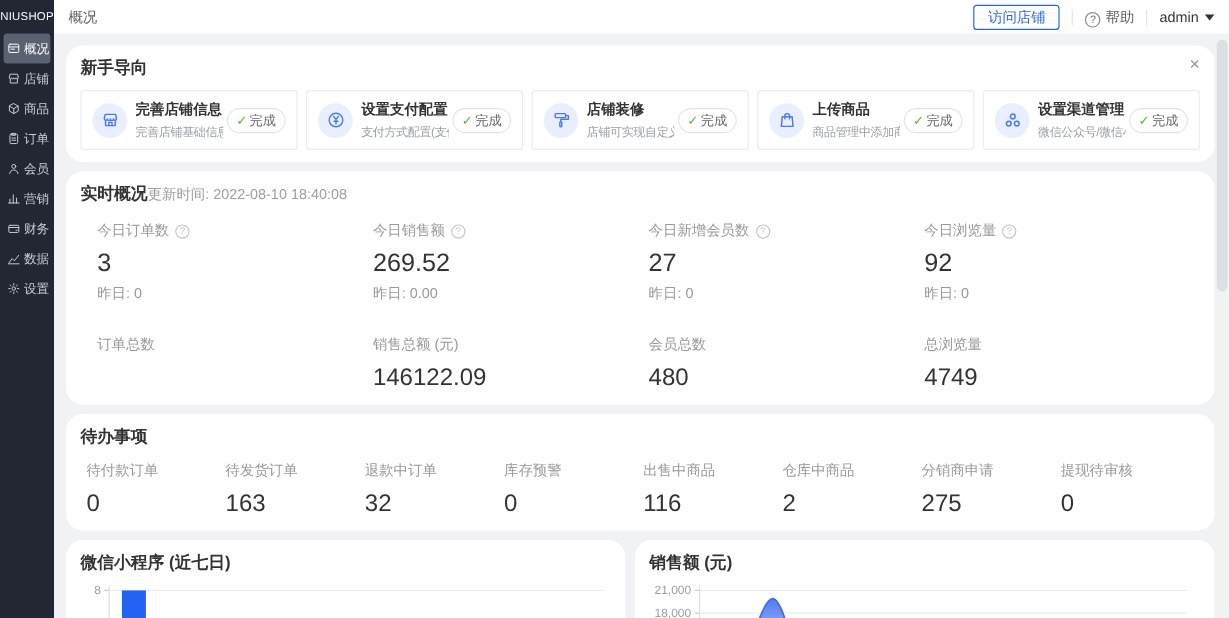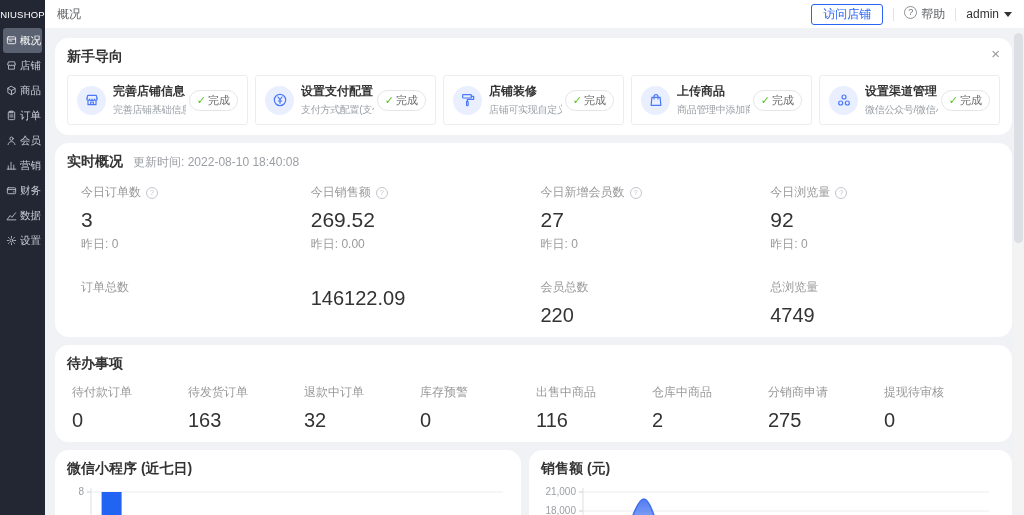--- a/index.html
+++ b/index.html
@@ -17,21 +17,21 @@
   .menu-item.active{background:var(--sidebar-active);color:#fff;}
   .micon{font-size:11px;display:inline-flex;flex-shrink:0;}
   .micon svg{display:block;}
 
   
   .topbar{position:absolute;left:45px;top:0;right:0;height:28px;background:#fff;display:flex;align-items:center;padding:0 12px;z-index:4;}
   .crumb{color:#606266;font-size:12px;}
   .top-right{margin-left:auto;display:flex;align-items:center;gap:10px;}
   .visit-btn{border:1px solid var(--accent);color:var(--accent);background:#fff;border-radius:3px;padding:2px 11px;font-size:12px;line-height:15px;cursor:pointer;font-family:inherit;}
   .vdiv{width:1px;height:13px;background:#e3e3e3;}
-  .help-item{display:flex;align-items:flex-start;gap:4px;color:#606266;cursor:pointer;}
+  .help-item{display:flex;align-items:flex-end;gap:4px;color:#606266;cursor:pointer;}
   .qicon{width:13px;height:13px;border:1px solid #8e9094;border-radius:50%;color:#6b6e73;font-size:9px;line-height:11px;text-align:center;display:inline-block;}
   .qicon::after{content:"?";}
   .user-item{display:flex;align-items:center;gap:5px;color:#333;cursor:pointer;}
   .caret{width:0;height:0;border-left:4px solid transparent;border-right:4px solid transparent;border-top:5px solid #333;display:inline-block;}
 
   
   .main{position:absolute;left:45px;top:28px;right:0;bottom:0;padding:10px 12px 0 10px;overflow:hidden;}
   .card{background:#fff;border-radius:14px;margin-bottom:8px;padding:10px 12px;}
   .card-title{font-size:14px;font-weight:bold;color:#333;}
 
@@ -43,21 +43,21 @@
   .guide-box{flex:1;min-width:0;border:1px solid #ebedf0;border-radius:3px;padding:7px 9px;display:flex;align-items:center;cursor:pointer;background:#fff;}
   .gicon{width:29px;height:29px;border-radius:50%;background:#e9efff;color:#4a79f7;display:flex;align-items:center;justify-content:center;flex-shrink:0;font-size:16px;}
   .gicon svg{display:block;}
   .guide-texts{margin-left:7px;flex:1;min-width:0;}
   .guide-title{font-size:12px;font-weight:bold;color:#333;white-space:nowrap;overflow:hidden;}
   .guide-desc{font-size:10px;color:#9aa0a6;margin-top:3px;white-space:nowrap;overflow:hidden;letter-spacing:-.3px;}
   .badge{border:1px solid #e3e5e8;border-radius:999px;padding:2px 7px;font-size:11px;color:#666;display:flex;align-items:center;gap:2px;flex-shrink:0;margin-left:3px;background:#fff;white-space:nowrap;}
   .badge .check{color:var(--green);font-weight:bold;font-size:11px;}
 
   
-  .rt-head{display:flex;align-items:baseline;gap:10px;}
+  .rt-head{display:flex;align-items:baseline;}
   .update-time{font-size:12px;color:#9b9ea3;}
   .stats-grid{display:grid;grid-template-columns:repeat(4,1fr);margin-top:13px;padding-left:14px;}
   .stat-label{display:flex;align-items:center;gap:5px;color:#999;font-size:12px;}
   .hicon{width:12px;height:12px;border:1px solid #c3c7cd;border-radius:50%;color:#c3c7cd;font-size:8px;line-height:10px;text-align:center;display:inline-block;}
   .hicon::after{content:"?";}
   .stat-value{font-size:21px;color:#333;margin:7px 0 4px;}
   .stat-sub{font-size:12px;color:#999;}
   .totals-grid{display:grid;grid-template-columns:repeat(4,1fr);margin-top:26px;padding-left:14px;}
   .total-value{font-size:20px;color:#333;margin-top:8px;}
 
@@ -322,25 +322,26 @@
             </div>
           <div class="stat-value">92</div>
           <div class="stat-sub">昨日: 0</div>
         </div>
       </div>
       <div class="totals-grid">
         <div>
           <div class="stat-label">订单总数</div>
         </div>
         <div>
+          <div class="stat-label">销售总额 (元)</div>
           <div class="total-value">146122.09</div>
         </div>
         <div>
           <div class="stat-label">会员总数</div>
-          <div class="total-value">220</div>
+          <div class="total-value">480</div>
         </div>
         <div>
           <div class="stat-label">总浏览量</div>
           <div class="total-value">4749</div>
         </div>
       </div>
     </section>
 
     <section class="card">
       <div class="card-title">待办事项</div>

